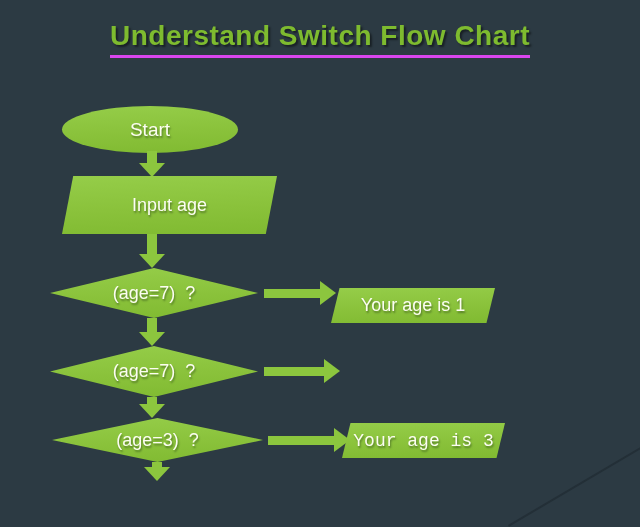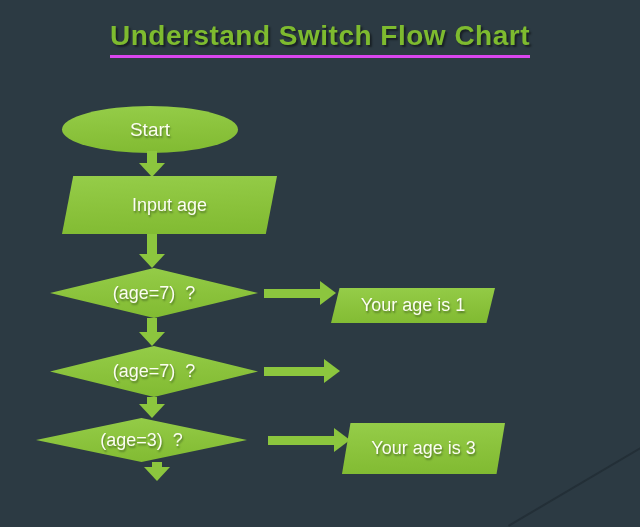--- a/index.html
+++ b/index.html
@@ -105,30 +105,30 @@
     <div class="stem"></div>
     <div class="head"></div>
   </div>
 
 
   <div class="v-arrow" style="left:139px;top:397px;height:21px;">
     <div class="stem" style="height:8px;"></div>
     <div class="head"></div>
   </div>
 
-  <div class="shape diamond" style="left:36px;top:418px;width:211px;height:44px;">
+  <div class="shape diamond" style="left:52px;top:418px;width:211px;height:44px;">
     <span class="lbl">(age=3)  ?</span>
   </div>
 
   <div class="h-arrow" style="left:268px;top:428px;width:82px;">
     <div class="stem"></div>
     <div class="head"></div>
   </div>
 
-  <div class="shape para" style="left:342px;top:423px;width:163px;height:51px;">
+  <div class="shape para" style="left:342px;top:423px;width:163px;height:35px;font-family:Liberation Mono, monospace;">
     <span class="lbl">Your age is 3</span>
   </div>
 
   <div class="v-arrow" style="left:144px;top:462px;height:19px;">
     <div class="stem" style="height:6px;"></div>
     <div class="head"></div>
   </div>
 
 
   <div class="diag"></div>

